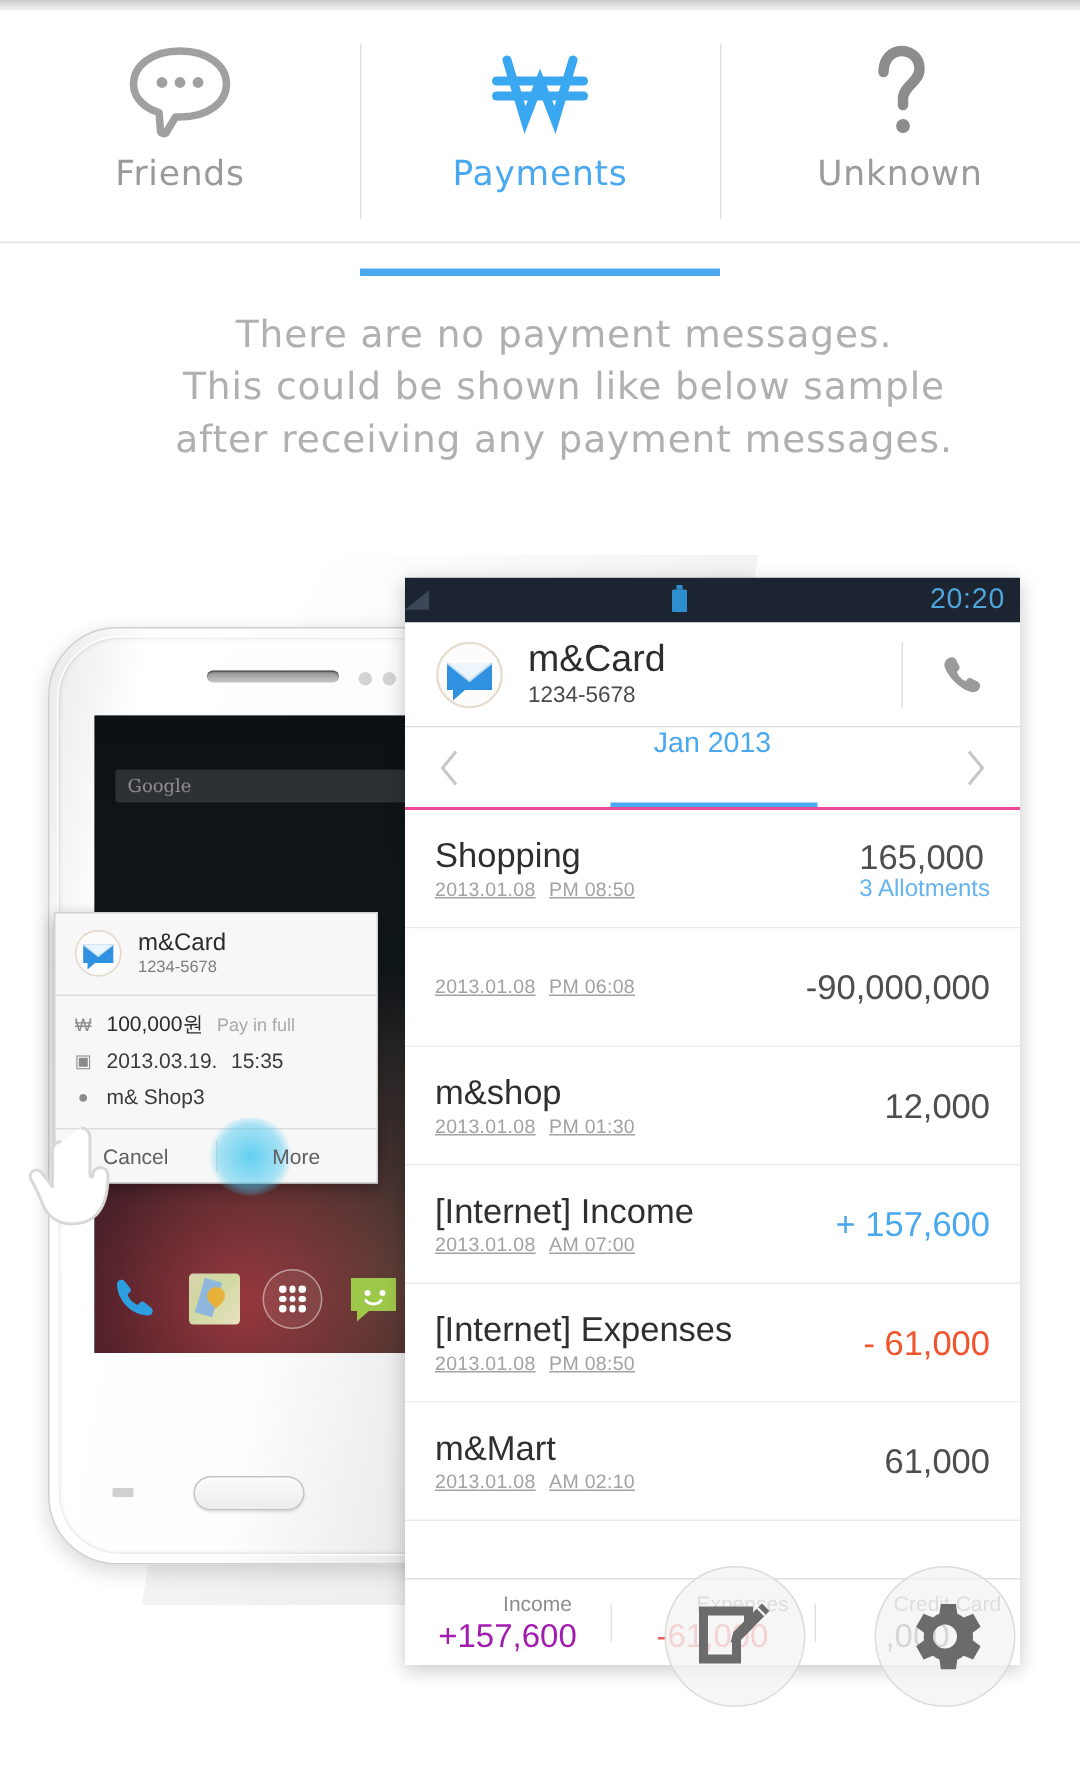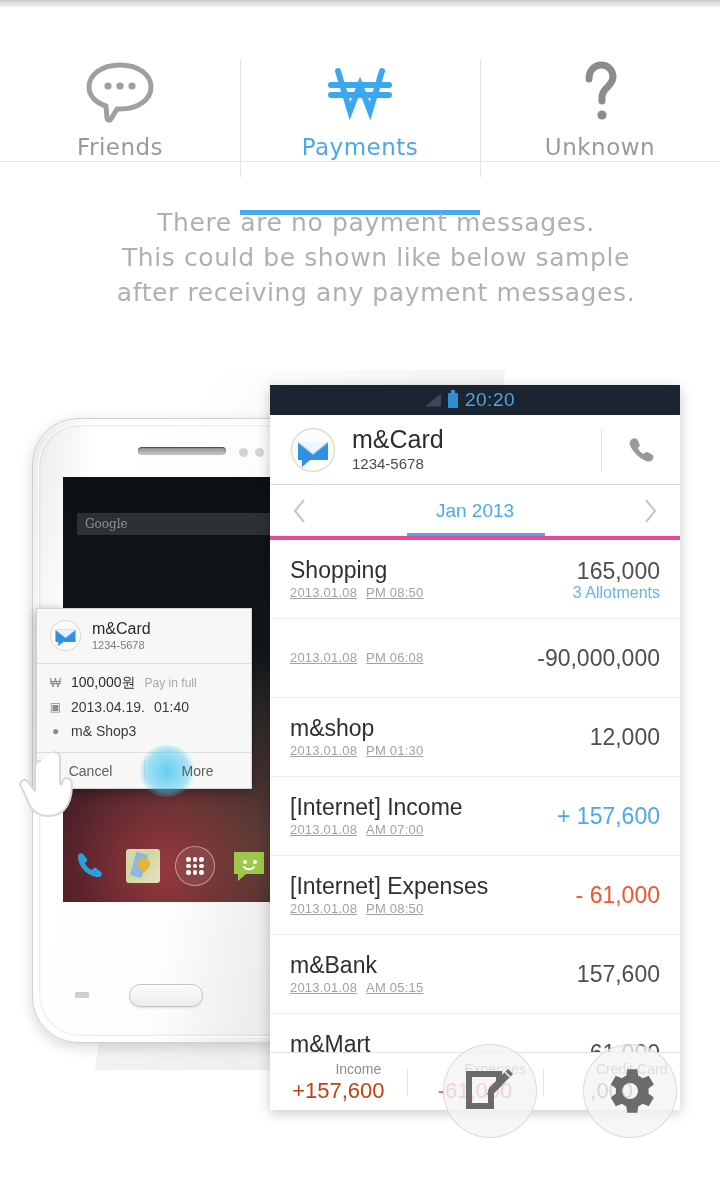--- a/index.html
+++ b/index.html
@@ -13,21 +13,21 @@
 
   
   .top-strip {
     position:absolute; left:0; top:0; width:720px; height:7px;
     background: linear-gradient(to bottom, #c9c9c9 0%, #d9d9d9 30%, #f2f2f2 100%);
   }
 
   
   .tabbar {
     position:absolute; left:0; top:7px; width:720px; height:177px;
-    background:#ffffff; display:flex; align-items:stretch;margin-top:31px;
+    background:#ffffff; display:flex; align-items:stretch;
   }
   .tab {
     flex:1 1 0; position:relative;
     display:flex; flex-direction:column; align-items:center; justify-content:flex-start;
     padding-top:18px;
   }
   .tab + .tab::before {
     content:""; position:absolute; left:0; top:22px; bottom:38px; width:1px; background:#e2e2e2;
   }
   .tab-icon { height:72px; display:flex; align-items:center; justify-content:center; }
@@ -163,65 +163,65 @@
   }
 
   
   .appshot {
     position:absolute; left:270px; top:25px; width:410px; height:725px;
     background:#fff; box-shadow:0 3px 12px rgba(0,0,0,.22);
     overflow:hidden;
   }
   .statusbar {
     height:30px; background:#1c2431; display:flex; align-items:center;
-    justify-content:center; padding-right:10px; gap:7px;
+    justify-content:space-between; padding-right:10px; gap:7px;
   }
   .sb-time { color:#4fa4d8; font-size:19px; letter-spacing:.5px; }
   .sb-sig { width:16px; height:13px; background:#3c4757;
             clip-path: polygon(100% 0, 100% 100%, 0 100%); }
   .sb-bat { width:10px; height:15px; background:#2e8fd0; border-radius:1px; position:relative; }
   .sb-bat::before { content:""; position:absolute; left:3px; top:-3px; width:4px; height:3px; background:#2e8fd0; }
 
   .app-head { height:70px; display:flex; align-items:center; background:#fff; border-bottom:1px solid #dcdcdc; }
   .app-av { width:46px; height:46px; margin-left:20px; flex:none; }
   .app-head-txt { margin-left:16px; flex:1; }
   .app-title { font-size:25px; color:#2d2d2d; line-height:29px; }
   .app-sub { font-size:15px; color:#4a4a4a; line-height:20px; }
   .call-sep { width:1px; height:44px; background:#e0e0e0; }
   .call-btn { width:78px; display:flex; align-items:center; justify-content:center; }
 
-  .monthbar { height:55px; display:flex; align-items:center; position:relative; background:#fff; border-bottom:4px solid #ec4899; }
+  .monthbar { height:55px; display:flex; position:relative; background:#fff; border-bottom:2px solid #ec4899; }
   .arrow-btn { width:60px; display:flex; align-items:center; justify-content:center; }
   .month-lbl { flex:1; text-align:center; font-size:19px; color:#4aa8ef; }
   .month-underline { position:absolute; left:137px; width:138px; bottom:0; height:3px; background:#4aa8ef; }
 
   .tx-list { position:relative; }
   .tx {
     height:79px; padding:0 20px; display:flex; align-items:center;
     border-bottom:1px solid #ececec; background:#fff;
   }
   .tx-left { flex:1; }
   .tx-name { font-size:23px; color:#2f2f2f; line-height:28px; }
   .tx-meta { font-size:13px; color:#a2a2a2; line-height:18px; letter-spacing:.2px; }
   .tx-meta span { margin-right:9px;text-decoration:underline; }
-  .tx-right { text-align:right; }
+  .tx-right { text-align:left; }
   .tx-amt { font-size:23px; color:#4e4e4e; line-height:27px; white-space:nowrap; }
   .tx-amt.pos { color:#4aa8ef; }
   .tx-amt.neg { color:#f2542d; }
   .tx-note { font-size:16px; color:#63b4ef; line-height:16px; }
 
   .summary {
     position:absolute; left:0; bottom:0; width:410px; height:58px;
     background:#fff; border-top:1px solid #e0e0e0; display:flex; align-items:center;
   }
   .sum-cell { flex:1; text-align:center; position:relative; }
   .sum-cell + .sum-cell::before { content:""; position:absolute; left:0; top:9px; bottom:9px; width:1px; background:#e3e3e3; }
   .sum-lbl { font-size:14px; color:#8c8c8c; line-height:18px;padding-left:40px; }
   .sum-val { font-size:22px; line-height:26px; }
-  .sum-val.pos { color:#c2410c; }
+  .sum-val.pos { color:#a21caf; }
   .sum-val.neg { color:#f25a5a; }
   .sum-val.neutral { color:#6a6a6a; }
 
   
   .fab {
     position:absolute; border-radius:50%; background:rgba(243,243,243,.78);
     border:1px solid rgba(210,210,210,.75);
     display:flex; align-items:center; justify-content:center; z-index:8;
   }
   .fab-edit { left:443px; top:1044px; width:94px; height:94px; }
@@ -369,22 +369,22 @@
       </div>
       <div class="popup-div"></div>
       <div class="popup-rows">
         <div class="prow">
           <span class="pi">₩</span>
           <span class="pv-strong">100,000원</span>
           <span class="pv-dim">Pay in full</span>
         </div>
         <div class="prow">
           <span class="pi">▣</span>
-          <span>2013.04.19.</span>
-          <span>01:40</span>
+          <span>2013.03.19.</span>
+          <span>15:35</span>
         </div>
         <div class="prow">
           <span class="pi">●</span>
           <span>m&amp; Shop3</span>
         </div>
       </div>
       <div class="popup-btns">
         <div class="pb">
           <span>Cancel</span>
         </div>
@@ -482,29 +482,20 @@
             <div class="tx-left">
               <div class="tx-name">[Internet] Expenses</div>
               <div class="tx-meta"><span>2013.01.08</span><span>PM 08:50</span></div>
             </div>
             <div class="tx-right">
               <div class="tx-amt neg">- 61,000</div>
             </div>
           </div>
           <div class="tx">
             <div class="tx-left">
-              <div class="tx-name">m&amp;Bank</div>
-              <div class="tx-meta"><span>2013.01.08</span><span>AM 05:15</span></div>
-            </div>
-            <div class="tx-right">
-              <div class="tx-amt">157,600</div>
-            </div>
-          </div>
-          <div class="tx">
-            <div class="tx-left">
               <div class="tx-name">m&amp;Mart</div>
               <div class="tx-meta"><span>2013.01.08</span><span>AM 02:10</span></div>
             </div>
             <div class="tx-right">
               <div class="tx-amt">61,000</div>
             </div>
           </div>
         </div>
 
       <div class="summary" id="summary">

